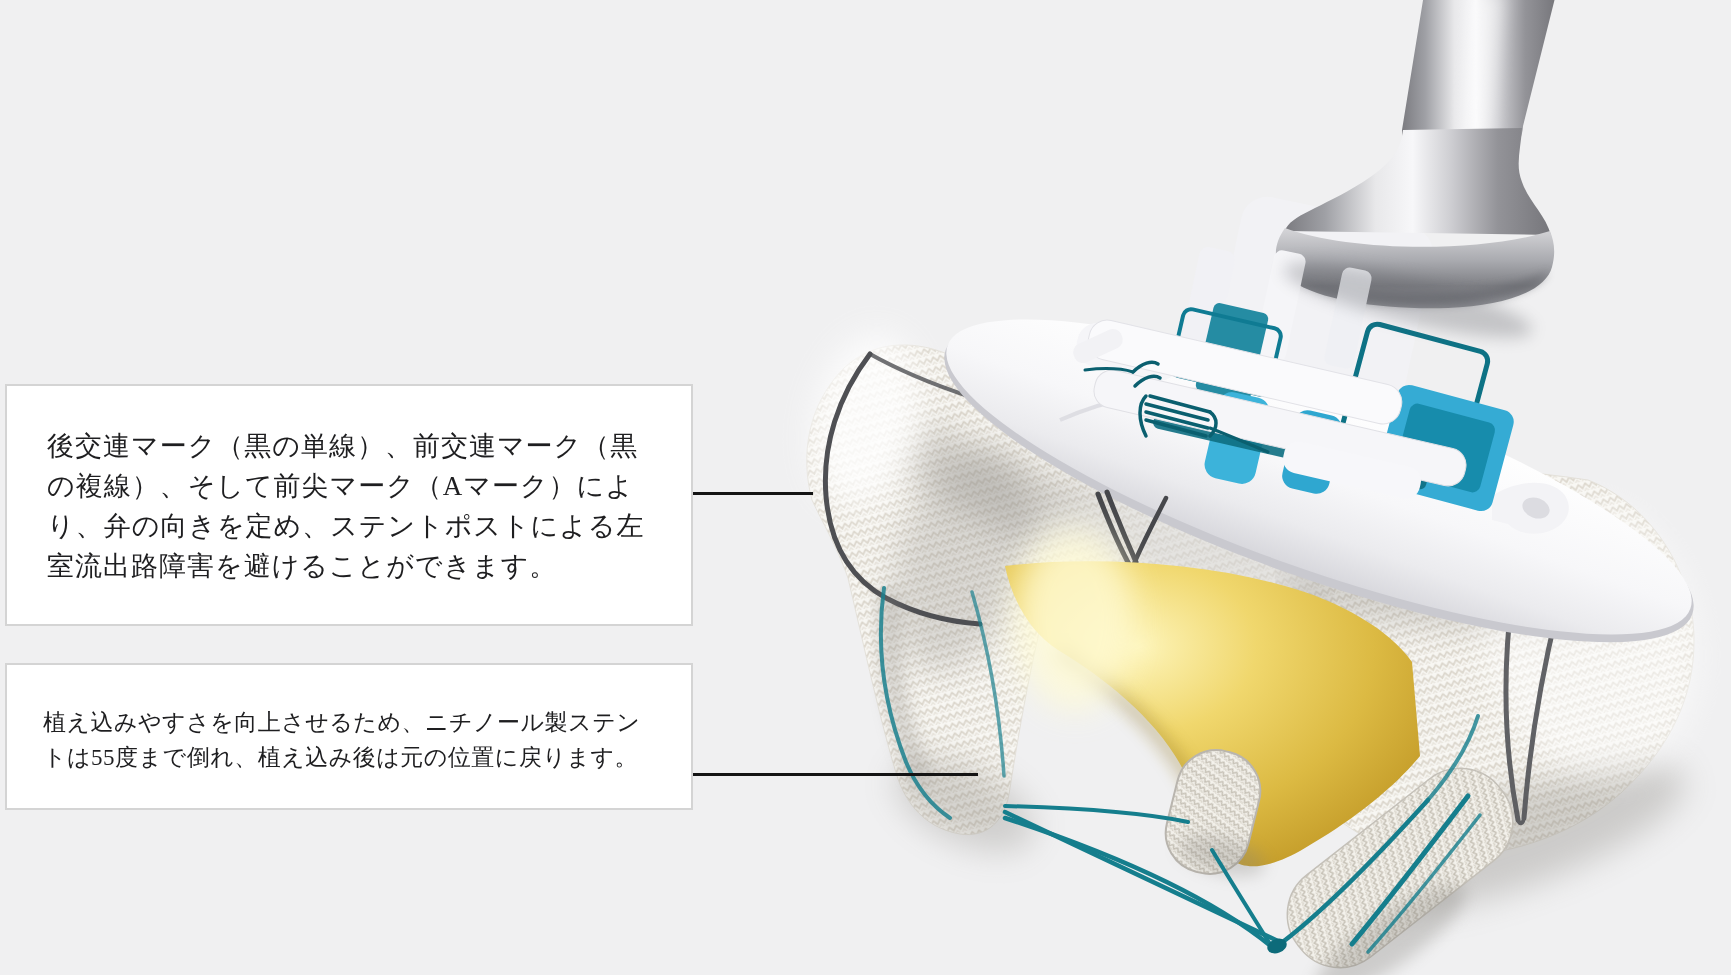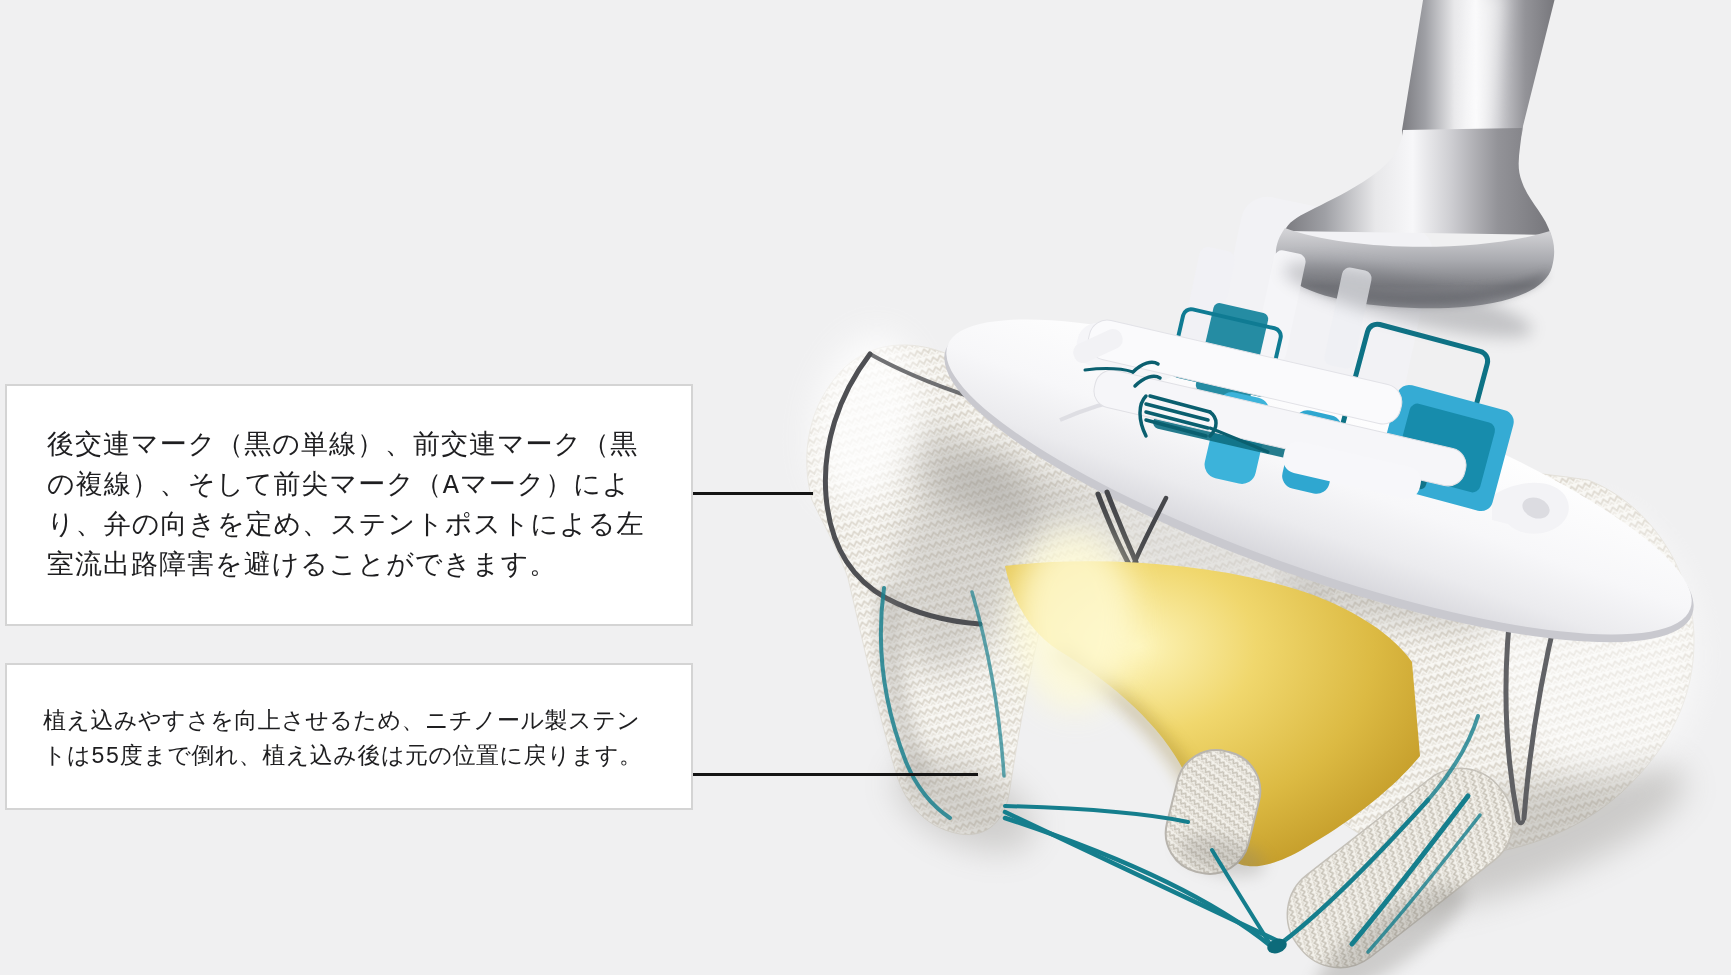--- a/index.html
+++ b/index.html
@@ -1,17 +1,17 @@
 <!DOCTYPE html>
 <html><head>
 <meta charset="utf-8">
 <style>
   html,body{margin:0;padding:0;background:#f0f0f1;}
   .stage{position:relative;width:1731px;height:975px;background:#f0f0f1;overflow:hidden;
-         font-family:Liberation Mono, monospace;}
+         font-family:Liberation Serif, serif;}
   .render{position:absolute;left:0;top:0;pointer-events:none;}
   .callout{position:absolute;background:#ffffff;border:2px solid #d4d4d4;color:#1e1e20;
            box-sizing:border-box;}
   .callout p{margin:0;}
   #callout-1{left:5px;top:384px;width:688px;height:242px;padding:40px 36px 0 40px;
              font-size:27px;line-height:40px;letter-spacing:1px;}
   #callout-2{left:5px;top:663px;width:688px;height:147px;padding:40px 40px 0 36px;
              font-size:23px;line-height:35px;letter-spacing:0.5px;}
   .connector{position:absolute;height:3px;background:#141414;}
   #line-1{left:693px;top:492px;width:120px;}

